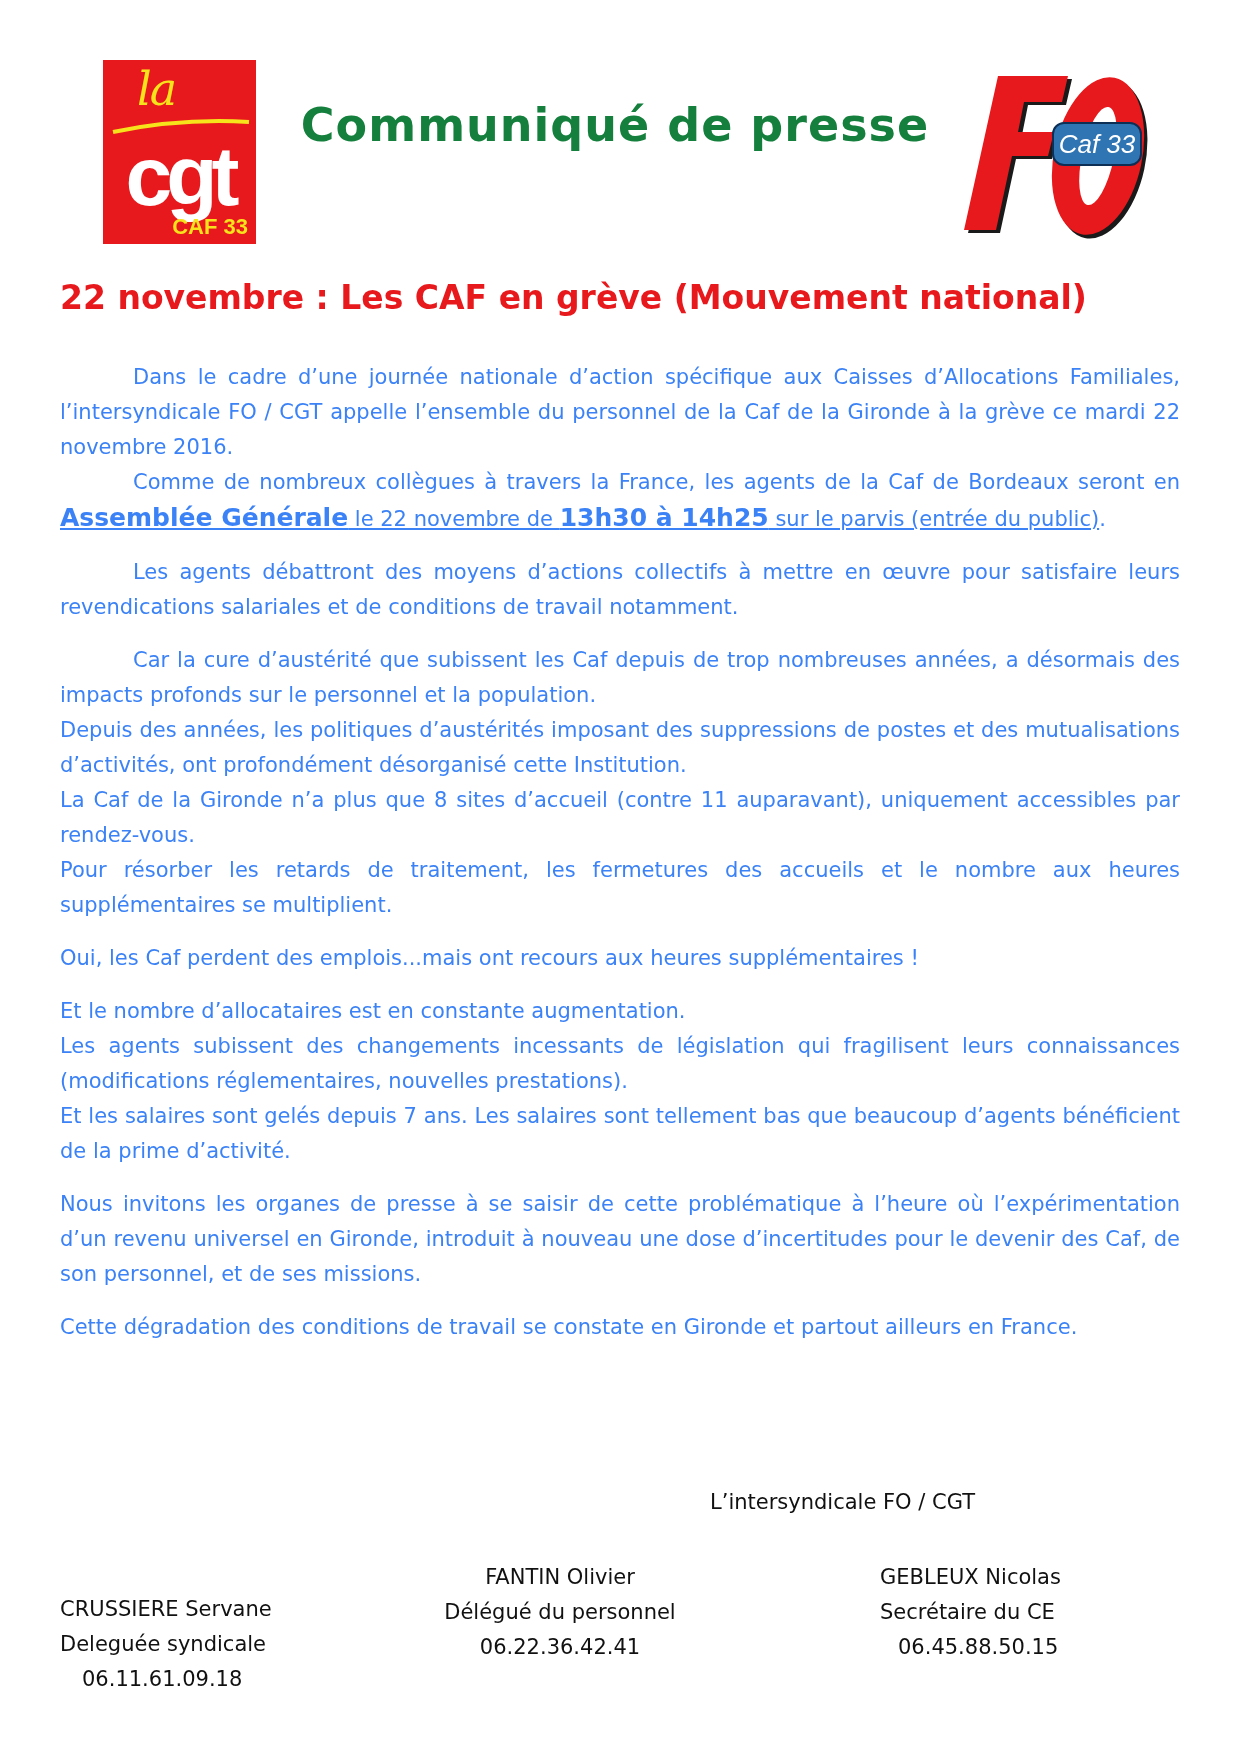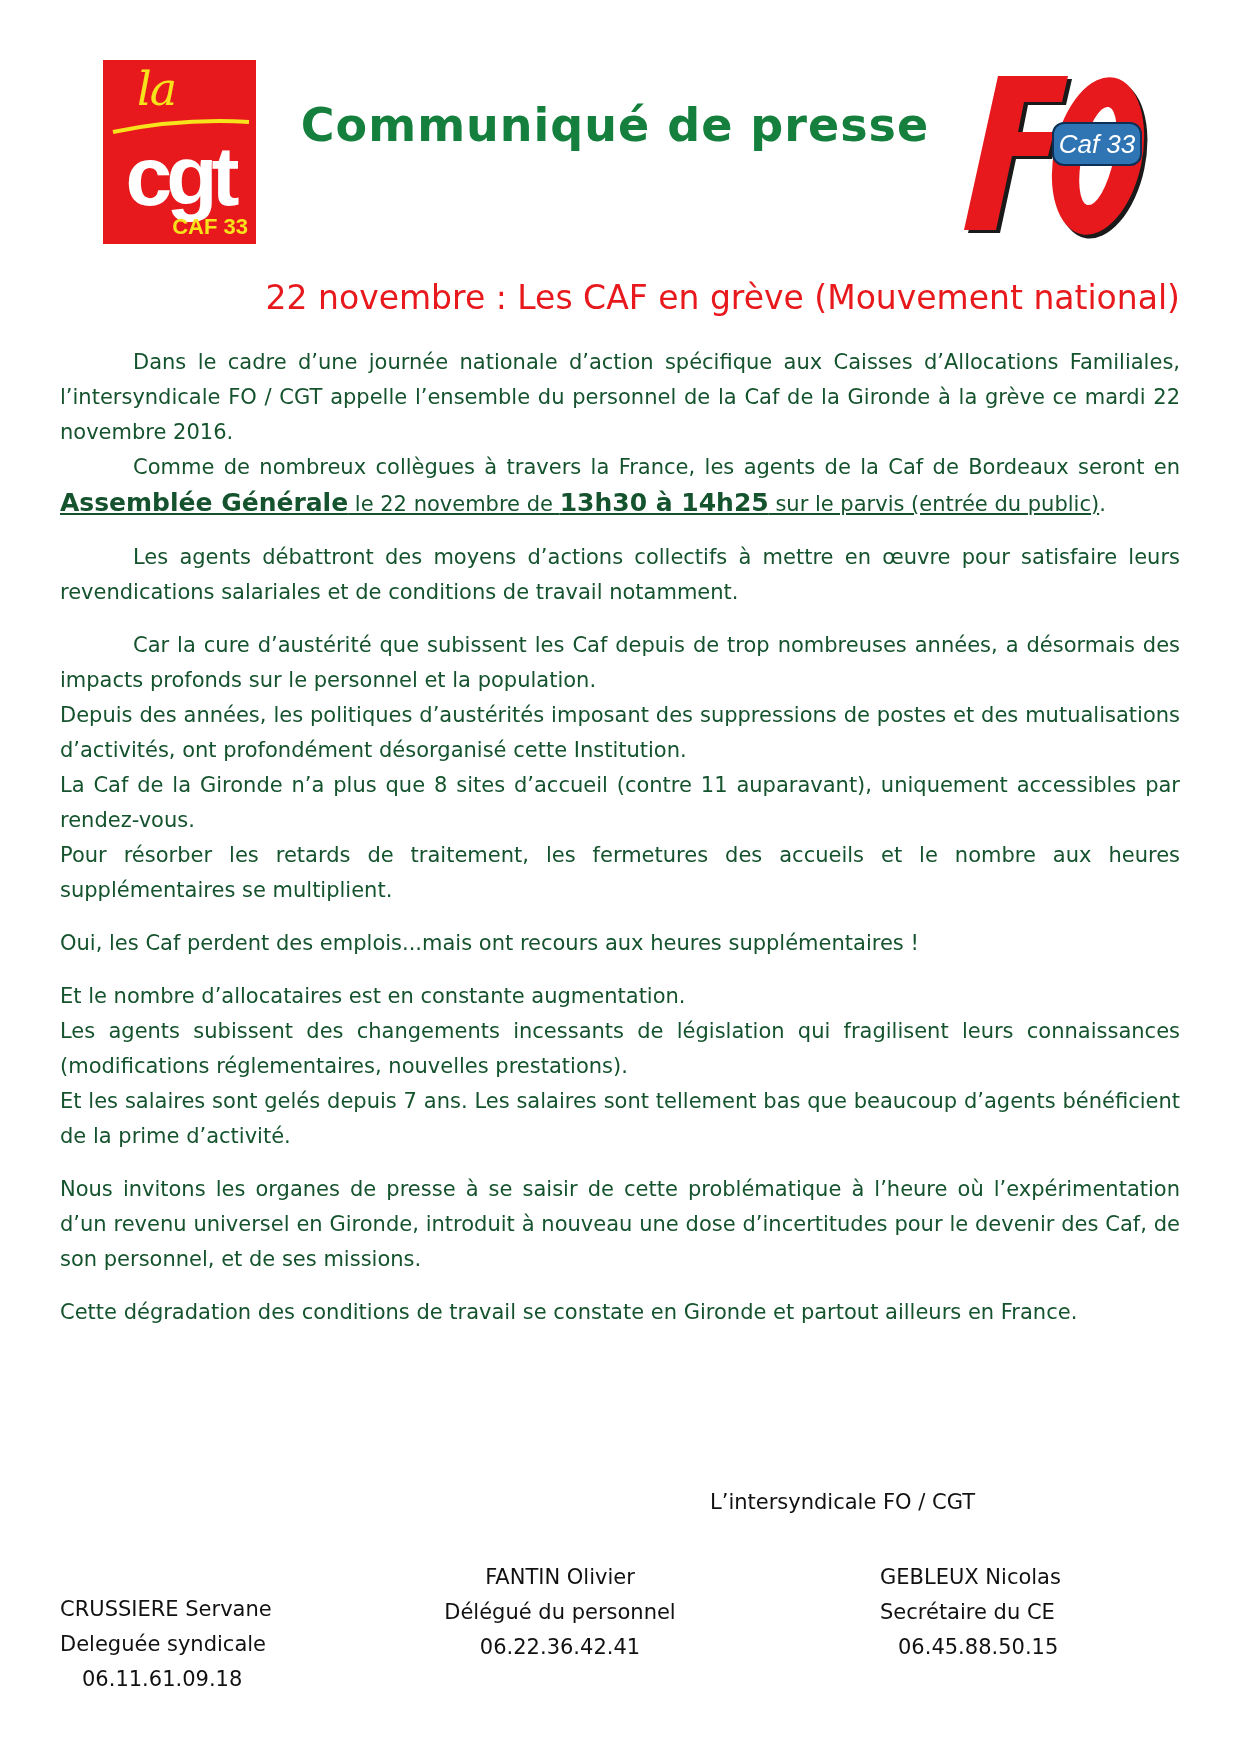--- a/index.html
+++ b/index.html
@@ -27,28 +27,28 @@
                  color: #15803d; letter-spacing: 1px; }
 
     
     .fo-logo { position: absolute; left: 950px; top: 58px; width: 200px; height: 185px; }
     .fo-badge { position: absolute; left: 102px; top: 64px; width: 86px; height: 40px;
                 background: #2f74b3; border: 2px solid #0d2f55; border-radius: 12px;
                 color: #fff; font-family: "Liberation Sans", sans-serif; font-style: italic;
                 font-size: 26px; text-align: center; line-height: 40px; }
 
     
-    .headline { position: absolute; left: 60px; top: 278px; width: 1120px; text-align: right;
-                font-family: "DejaVu Sans", sans-serif; font-weight: normal; font-size: 33px;
+    .headline { position: absolute; left: 60px; top: 278px; width: 1120px; text-align: left;
+                font-family: "DejaVu Sans", sans-serif; font-weight: bold; font-size: 33px;
                 color: #e8191c; }
 
     
-    .body-text { position: absolute; left: 60px; top: 345px; width: 1120px;
+    .body-text { position: absolute; left: 60px; top: 360px; width: 1120px;
                  font-family: "DejaVu Sans", sans-serif; font-size: 21px; line-height: 35px;
-                 color: #14532d; }
+                 color: #3b82f6; }
     .body-text p { margin: 0; text-align: justify; }
     .body-text p.indent { text-indent: 73px; }
     .body-text p.gap { margin-top: 18px; }
     .ag { font-weight: bold; text-decoration: underline; font-size: 25px; }
     .ul { text-decoration: underline; }
     .ulb { text-decoration: underline; font-weight: bold; font-size: 25px; }
 
     .signoff { position: absolute; left: 710px; top: 1490px; font-size: 21px;
                font-family: "DejaVu Sans", sans-serif; }
 

